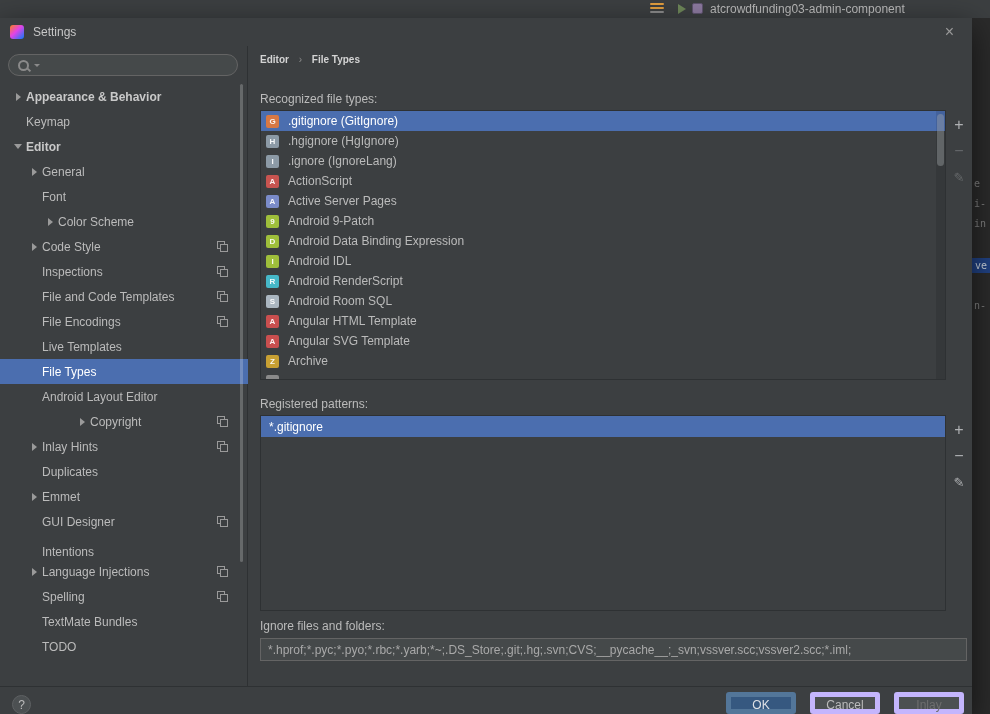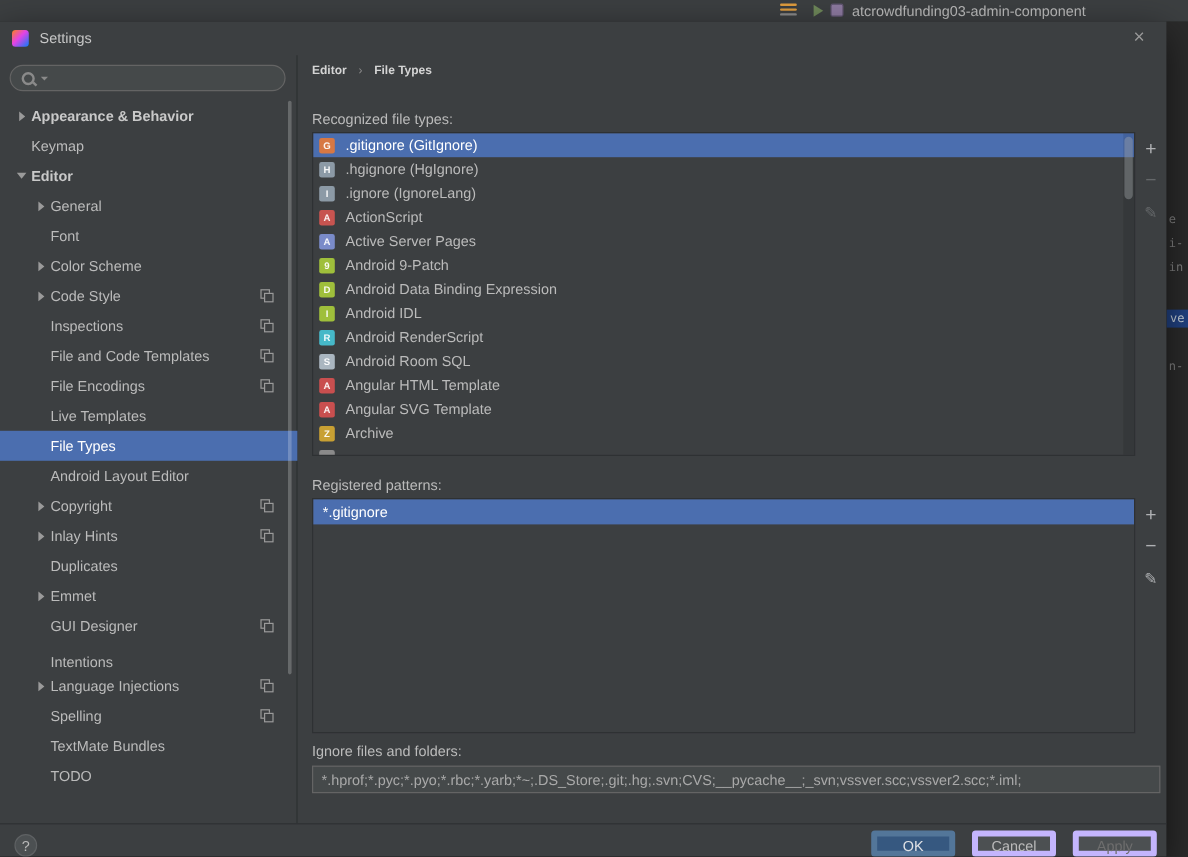--- a/index.html
+++ b/index.html
@@ -158,21 +158,21 @@
             <span class="side-label">Editor</span>
           </div>
           <div class="side-row" style="padding-left: 26px;">
             <span class="tree-arrow right"></span>
             <span class="side-label">General</span>
           </div>
           <div class="side-row" style="padding-left: 26px;">
             <span class="tree-arrow"></span>
             <span class="side-label">Font</span>
           </div>
-          <div class="side-row" style="padding-left: 26px;">
+          <div class="side-row" style="padding-left: 26px; margin-left: 16px;">
             <span class="tree-arrow right"></span>
             <span class="side-label">Color Scheme</span>
           </div>
           <div class="side-row" style="padding-left: 26px;">
             <span class="tree-arrow right"></span>
             <span class="side-label">Code Style</span>
             <span class="share"></span>
           </div>
           <div class="side-row" style="padding-left: 26px;">
             <span class="tree-arrow"></span>
@@ -194,21 +194,21 @@
             <span class="side-label">Live Templates</span>
           </div>
           <div class="side-row sel" style="padding-left: 26px;">
             <span class="tree-arrow"></span>
             <span class="side-label">File Types</span>
           </div>
           <div class="side-row" style="padding-left: 26px;">
             <span class="tree-arrow"></span>
             <span class="side-label">Android Layout Editor</span>
           </div>
-          <div class="side-row" style="padding-left: 26px;">
+          <div class="side-row" style="padding-left: 26px; margin-left: 48px;">
             <span class="tree-arrow right"></span>
             <span class="side-label">Copyright</span>
             <span class="share"></span>
           </div>
           <div class="side-row" style="padding-left: 26px;">
             <span class="tree-arrow right"></span>
             <span class="side-label">Inlay Hints</span>
             <span class="share"></span>
           </div>
           <div class="side-row" style="padding-left: 26px;">
@@ -336,17 +336,17 @@
     <div class="tool" id="pat-remove">−</div>
     <div class="tool pencil" id="pat-edit">✎</div>
 
     <div class="lbl l3">Ignore files and folders:</div>
     <input class="ignore-input" value="*.hprof;*.pyc;*.pyo;*.rbc;*.yarb;*~;.DS_Store;.git;.hg;.svn;CVS;__pycache__;_svn;vssver.scc;vssver2.scc;*.iml;" style="">
 
     <div class="footer">
       <div class="help">?</div>
       <button class="btn primary" id="ok">OK</button>
       <button class="btn" id="cancel">Cancel</button>
-      <button class="btn disabled" id="apply">Apply</button>
+      <button class="btn disabled" id="apply">Inlay</button>
     </div>
 
   </div>
 </div>
 
 </body></html>

